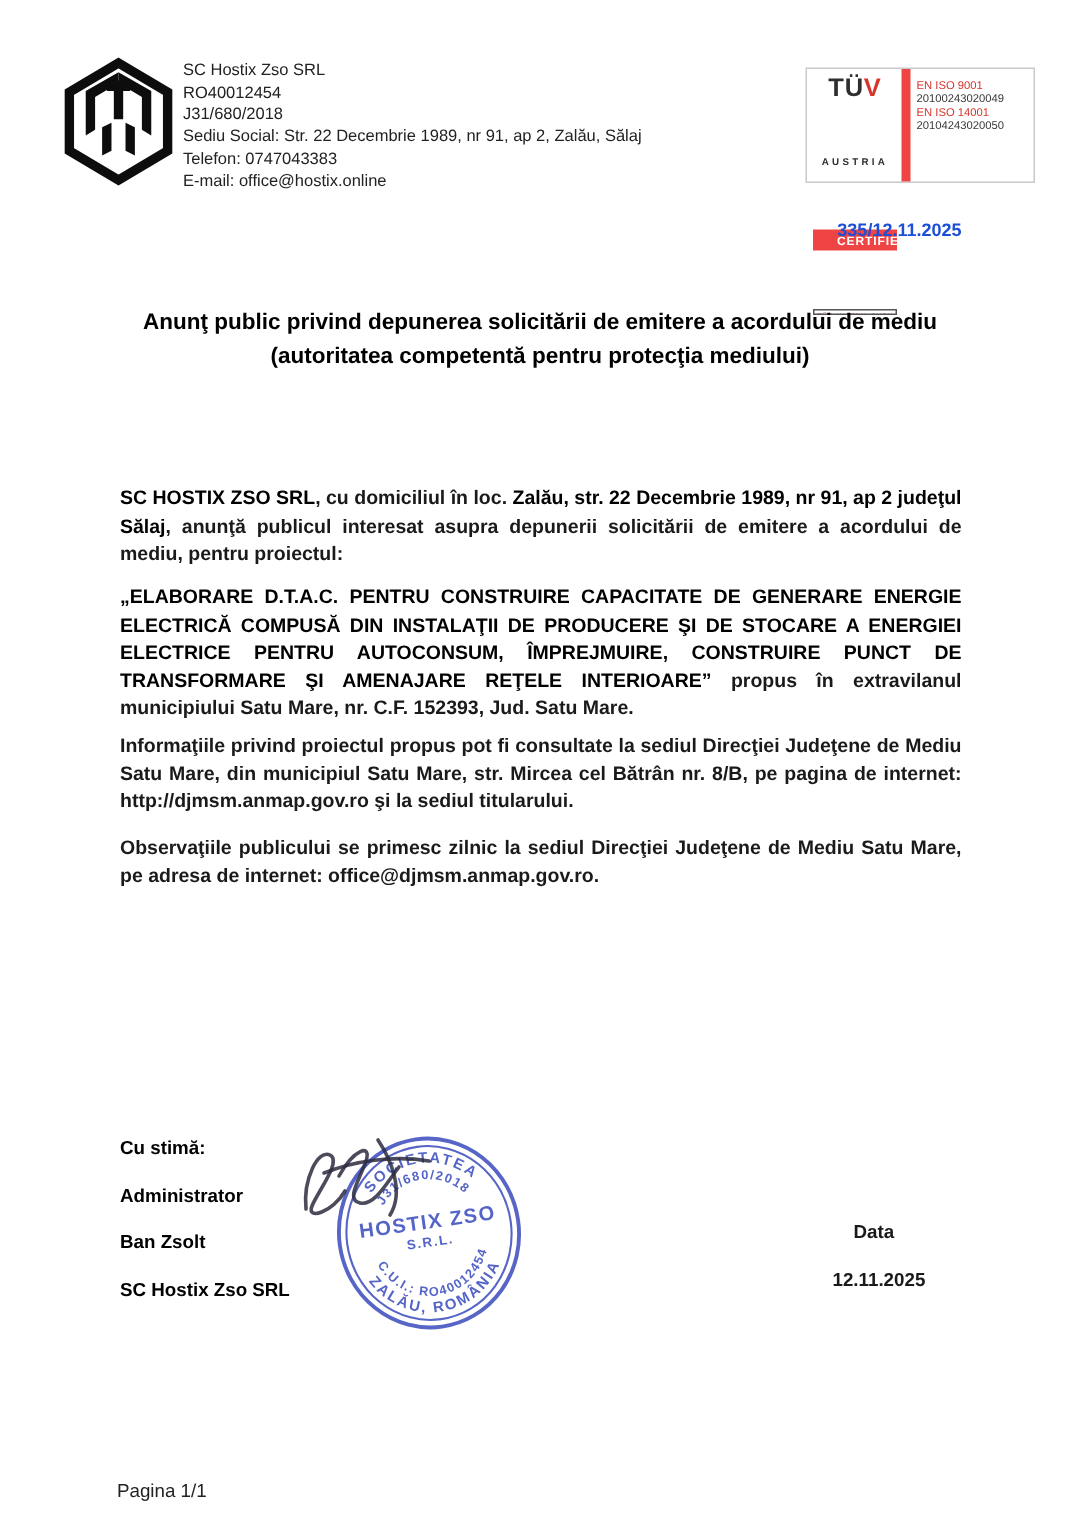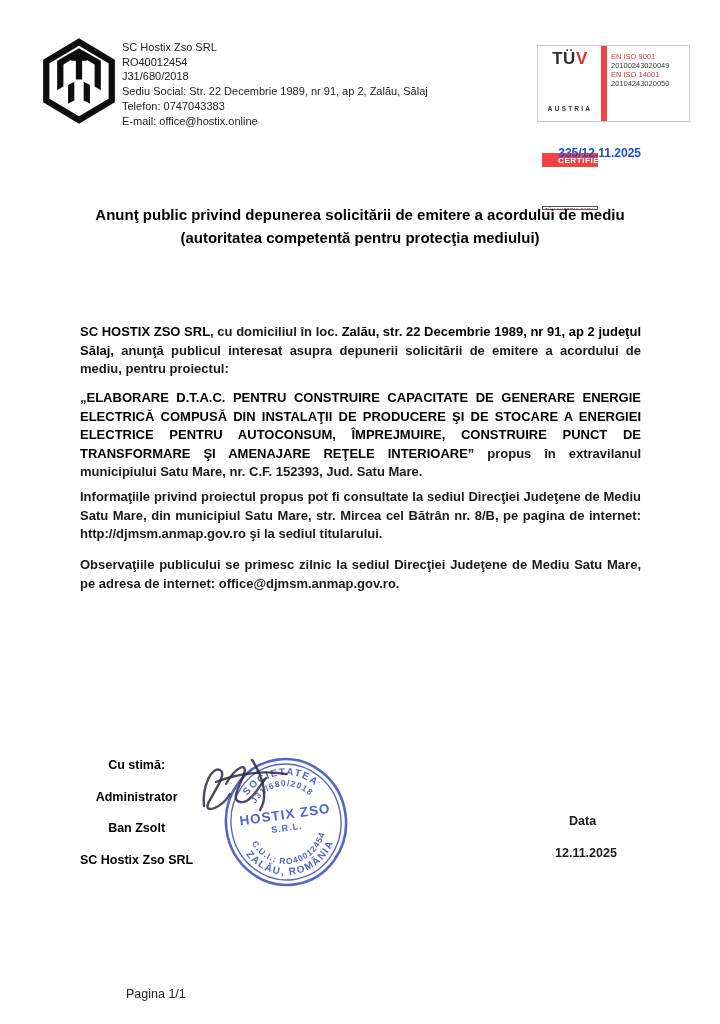--- a/index.html
+++ b/index.html
@@ -36,38 +36,38 @@
   .para { position:absolute; left:80px; width:561px; font-size:13px; line-height:18.6px;
           text-align:justify; color:#1a1a1a;font-weight:bold; }
   .p1 { top:323px; }
   .p2 { top:389px; }
   .p3 { top:488px; }
   .p4 { top:556px; }
   .para b { color:#000; }
 
   
   .sig-block { position:absolute; left:80px; top:756px; font-size:12.5px; font-weight:bold; color:#000; }
-  .sig-line { line-height:19px; margin-bottom:12.5px;text-align:center; }
+  .sig-line { line-height:19px; margin-bottom:12.5px; }
   .date-label { position:absolute; left:569px; top:814px; font-size:12.5px; font-weight:bold; }
   .date-value { position:absolute; left:555px; top:846px; font-size:12.5px; font-weight:bold; }
 
   
   .stamp { position:absolute; left:220px; top:752px; width:132px; height:138px; opacity:0.88; }
   .stamp .ring { fill:none; stroke:#4050bf; stroke-width:1.4; }
   .stamp .ring.outer { stroke-width:2.6; }
   .stamp text { fill:#3d4fc0; font-family:"Liberation Sans", sans-serif; }
   .st-arc { font-size:10px; font-weight:bold; letter-spacing:1.5px; text-anchor:middle; }
   .st-arc.small { font-size:8.5px; letter-spacing:1px; }
   .st-center { font-size:13.5px; font-weight:bold; letter-spacing:1px; text-anchor:middle; }
   .st-center2 { font-size:9px; font-weight:bold; letter-spacing:1px; text-anchor:middle; }
 
   .signature-svg { position:absolute; left:194px; top:750px; width:122px; height:82px; z-index:3; }
   .signature-svg path { fill:none; stroke:#2b2b3e; stroke-width:2.4; stroke-linecap:round; opacity:0.85; }
 
-  .footer { position:absolute; left:78px; top:987px; font-size:12.5px; color:#222;margin-left:48px; }
+  .footer { position:absolute; left:78px; top:987px; font-size:12.5px; color:#222; }
 </style>
 </head>
 <body>
 
 <div class="page">
 
   <div class="logo">
     <svg viewBox="0 0 100 112">
       <polygon points="50,6 92,31 92,81 50,106 8,81 8,31" fill="none" stroke="#0d0d0d" stroke-width="8"></polygon>
       <polygon points="50,14 22,30 22,68 30,63 30,35 50,23" fill="#0d0d0d"></polygon>

